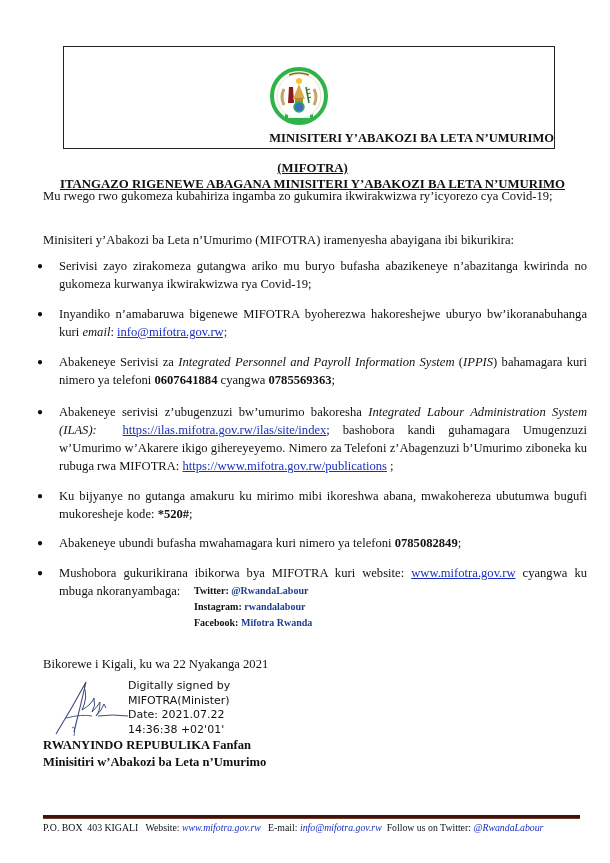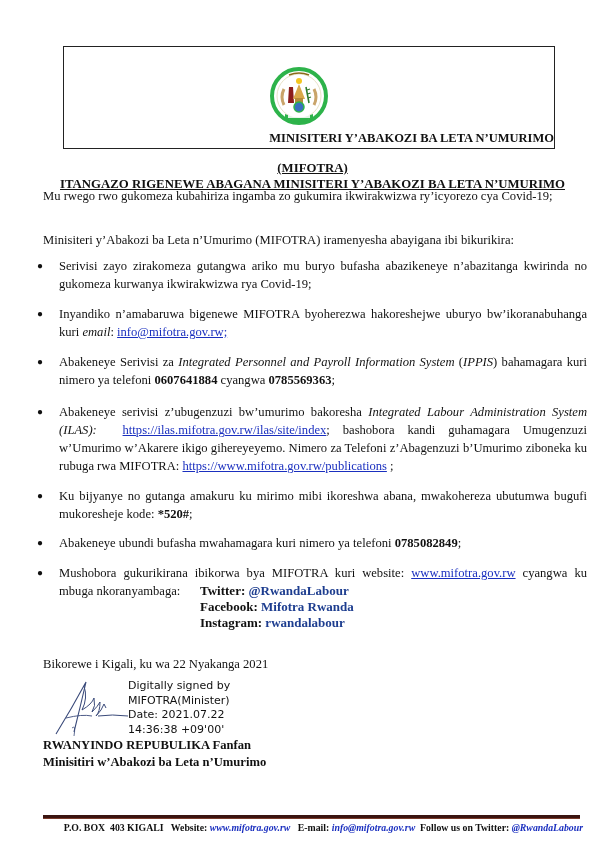--- a/index.html
+++ b/index.html
@@ -24,36 +24,36 @@
     font-size: 12.8px; line-height: 16px;
   }
   .para { position: absolute; left: 43px; width: 540px; font-size: 12.6px; }
   .bullet { position: absolute; left: 37px; width: 550px; font-size: 12.6px; line-height: 18px; }
   .bullet .dot { position: absolute; left: 0; top: 0; width: 10px; font-size: 10px; }
   .bullet .btext { margin-left: 22px; text-align: justify; text-align-last: left; }
   a.link { color: #1a2fbf; text-decoration: underline; }
   .blue { color: #1d3d8f; font-weight: bold; }
   b { font-weight: bold; }
   i { font-style: italic; }
-  .social { position: absolute; left: 200px; font-size: 13px; font-weight: bold; line-height: 16px; }
+  .social { position: absolute; left: 194px; font-size: 10px; font-weight: bold; line-height: 16px; }
   .date-line { position: absolute; left: 43px; top: 657px; font-size: 12.6px; }
   .sig-img { position: absolute; left: 52px; top: 678px; width: 78px; height: 60px; }
   .sig-text {
     position: absolute; left: 128px; top: 679px; font-family: "DejaVu Sans", sans-serif;
     font-size: 11px; line-height: 14.5px; color: #111;
   }
   .signer-name { position: absolute; left: 43px; top: 738px; font-weight: bold; font-size: 12.6px; }
   .signer-title { position: absolute; left: 43px; top: 755px; font-weight: bold; font-size: 12.6px; }
   .footer-rule {
     position: absolute; left: 43px; width: 537px; top: 815px; height: 4px;
     background: #3a1410; border-bottom: 1px solid #7a3a2a;
   }
   .footer {
     position: absolute; left: 43px; width: 540px; top: 822px;
-    font-weight: bold; font-size: 9.8px; white-space: nowrap; text-align: right;
+    font-weight: normal; font-size: 9.8px; white-space: nowrap;
   }
   .footer .fi { color: #1a2fbf; font-style: italic; }
 </style>
 </head>
 <body>
 
 <div class="header-box">
   <svg class="emblem" viewBox="0 0 64 64">
     <circle cx="32" cy="31" r="27" fill="#fff" stroke="#2db34a" stroke-width="4"></circle>
     <circle cx="32" cy="31" r="22" fill="#fff" stroke="#e8e2c8" stroke-width="1"></circle>
@@ -111,39 +111,39 @@
   <div class="btext"><span>Abakeneye ubundi bufasha mwahamagara kuri nimero ya telefoni </span><b>0785082849</b><span>;</span></div>
 </div>
 
 <div class="bullet" style="top:564px;">
   <span class="dot">●</span>
   <div class="btext"><span>Mushobora gukurikirana ibikorwa bya MIFOTRA kuri website: </span><a class="link">www.mifotra.gov.rw</a><span> cyangwa ku mbuga nkoranyambaga:</span></div>
 </div>
 
 <div class="social" style="top:583px;">
   <div><span>Twitter: </span><span class="blue">@RwandaLabour</span></div>
+  <div><span>Instagram: </span><span class="blue">rwandalabour</span></div>
   <div><span>Facebook: </span><span class="blue">Mifotra Rwanda</span></div>
-  <div><span>Instagram: </span><span class="blue">rwandalabour</span></div>
 </div>
 
 <div class="date-line">Bikorewe i Kigali, ku wa 22 Nyakanga 2021</div>
 
 <svg class="sig-img" viewBox="0 0 78 60">
   <path d="M4 56 Q20 30 34 4 Q28 30 22 54" stroke="#3a4a7a" stroke-width="1.1" fill="none"></path>
   <path d="M14 40 Q30 36 40 38" stroke="#3a4a7a" stroke-width="0.9" fill="none"></path>
   <path d="M32 8 Q36 20 30 32 Q40 26 42 20 Q44 28 40 34 Q46 28 48 24 Q48 34 44 38 Q50 32 52 26 L54 30" stroke="#3a4a7a" stroke-width="1" fill="none"></path>
   <path d="M46 38 Q60 36 76 38" stroke="#3a4a7a" stroke-width="1" fill="none"></path>
   <path d="M20 50 Q24 46 22 58" stroke="#3a4a7a" stroke-width="0.8" fill="none"></path>
 </svg>
 
 <div class="sig-text">
   <div>Digitally signed by</div>
   <div>MIFOTRA(Minister)</div>
   <div>Date: 2021.07.22</div>
-  <div>14:36:38 +09'00'</div>
+  <div>14:36:38 +02'01'</div>
 </div>
 
 <div class="signer-name">RWANYINDO REPUBULIKA Fanfan</div>
 <div class="signer-title">Minisitiri w’Abakozi ba Leta n’Umurimo</div>
 
 <div class="footer-rule"></div>
 <div class="footer">
   <span style="white-space:pre;">P.O. BOX  403 KIGALI   </span><span>Website: </span><a class="fi">www.mifotra.gov.rw</a><span style="white-space:pre;">   E-mail: </span><a class="fi">info@mifotra.gov.rw</a><span style="white-space:pre;">  Follow us on Twitter: </span><a class="fi">@RwandaLabour</a>
 </div>
 

